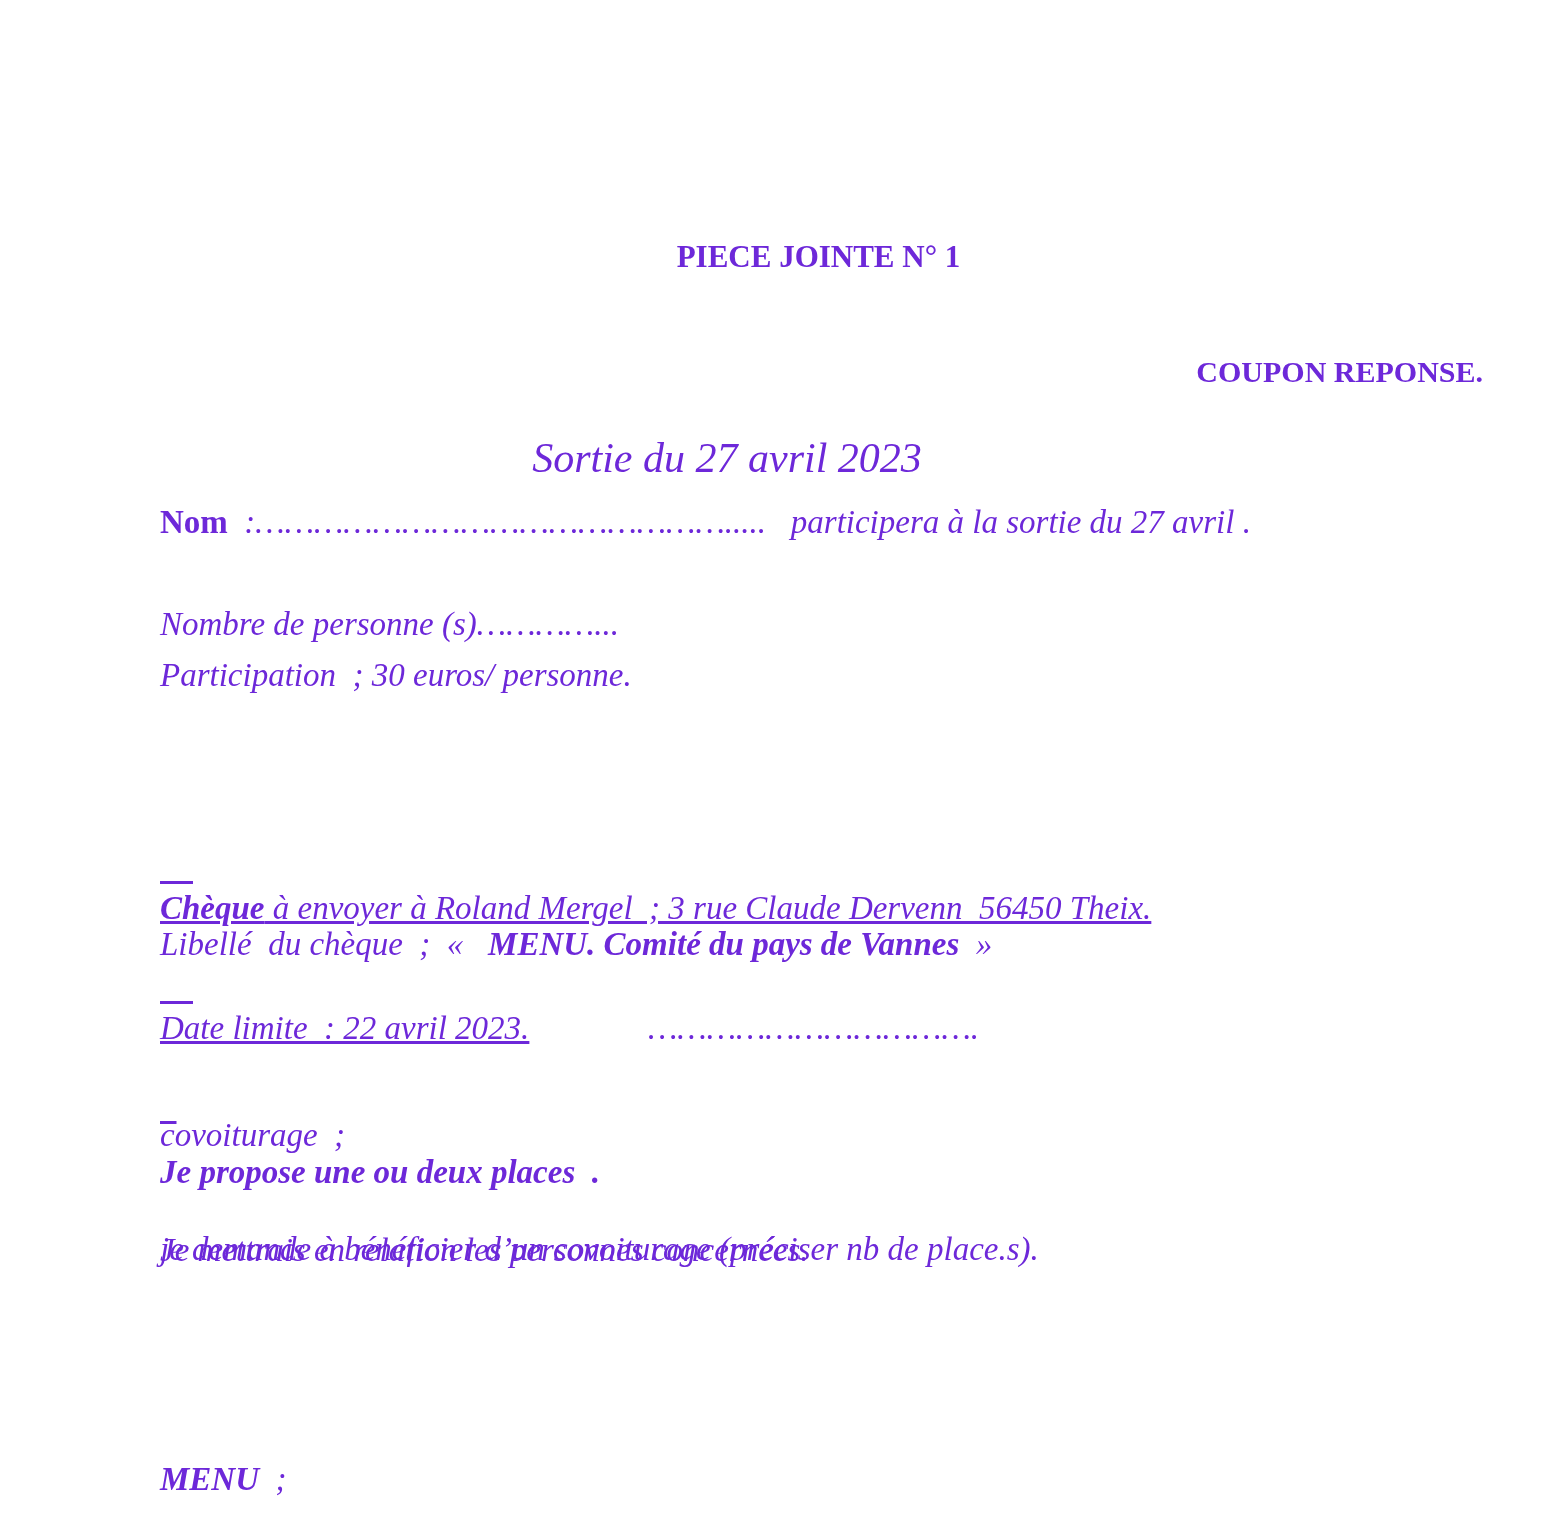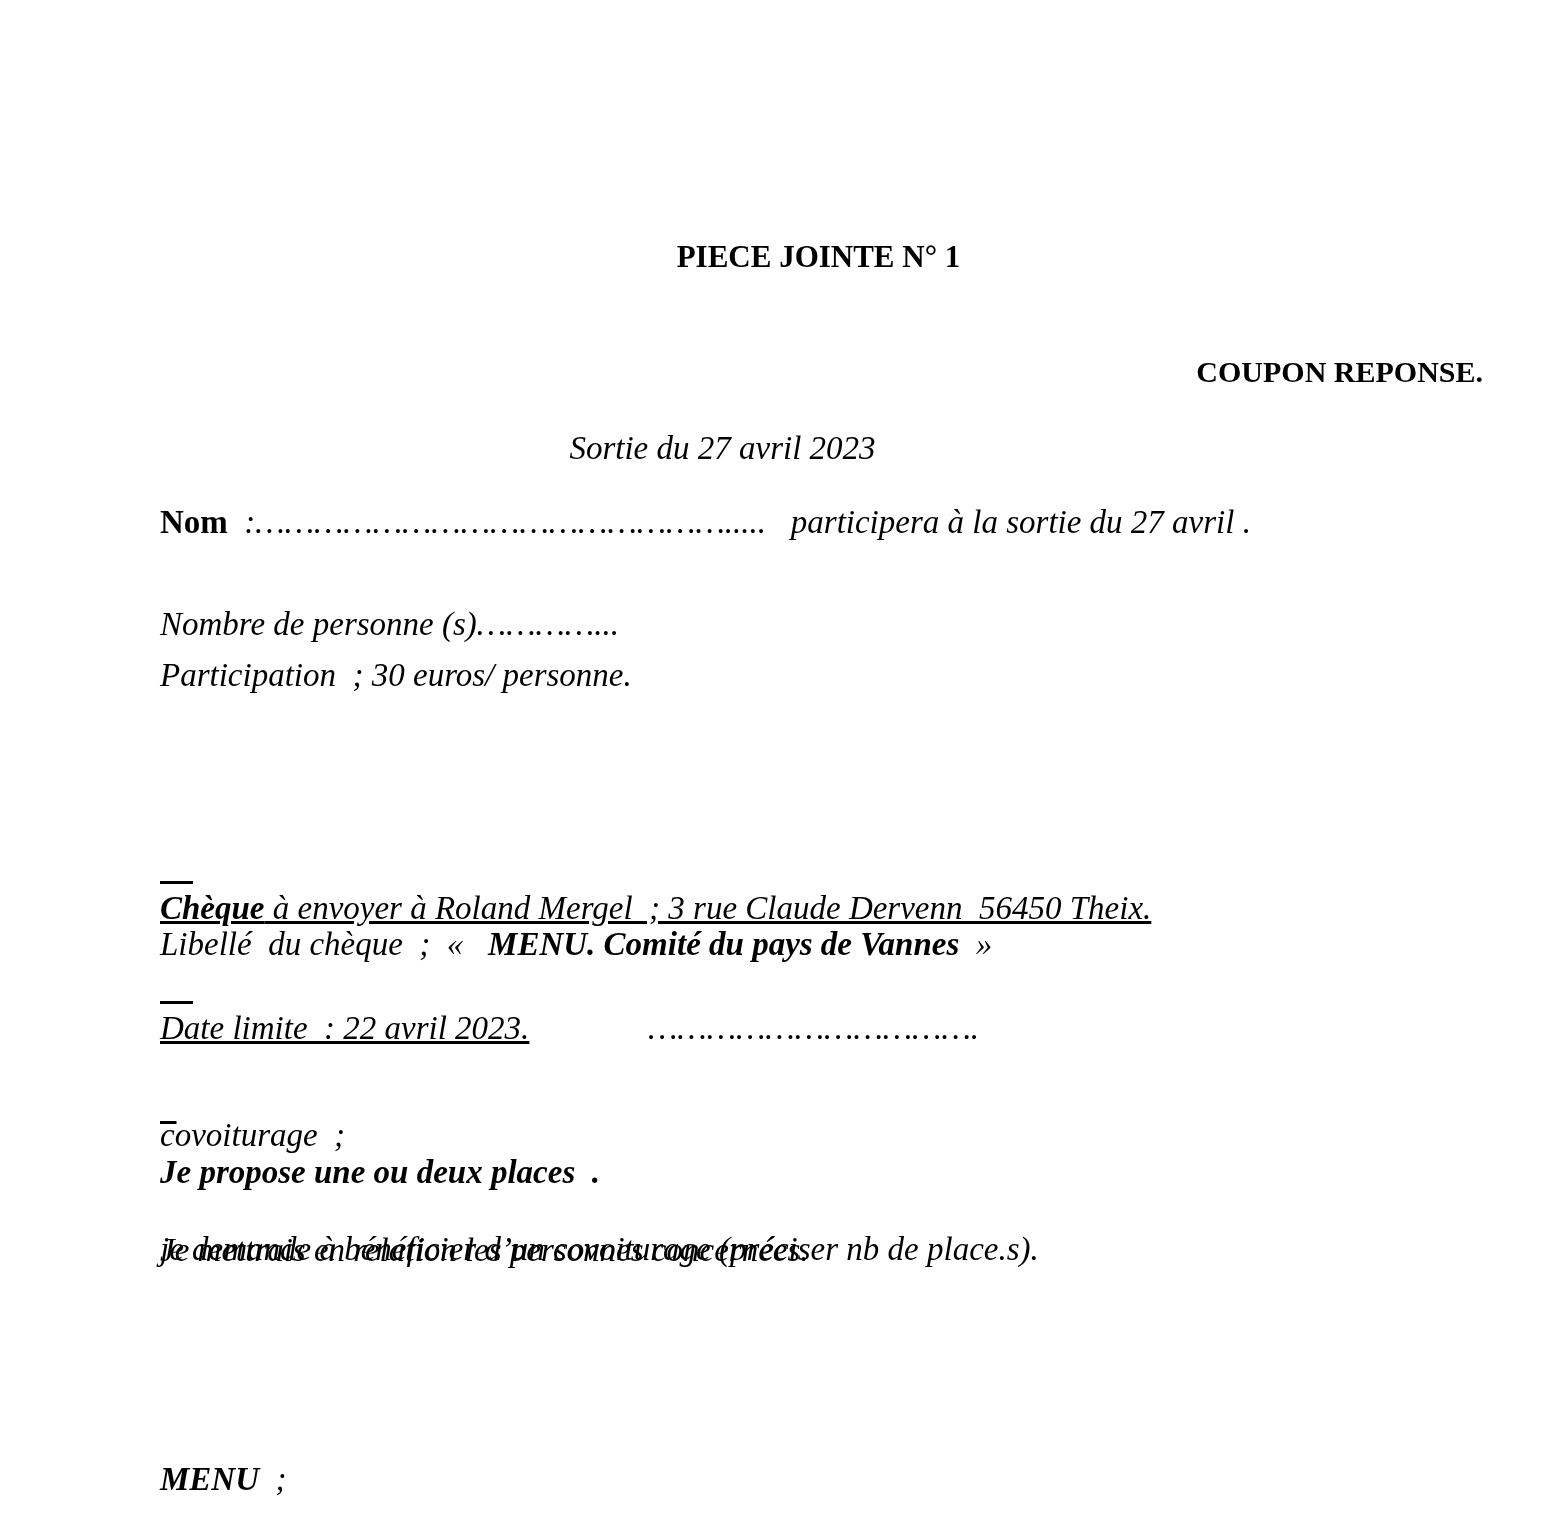--- a/index.html
+++ b/index.html
@@ -5,21 +5,21 @@
   html, body {
     margin: 0;
     padding: 0;
     background: #ffffff;
   }
   .page {
     position: relative;
     width: 1542px;
     height: 1538px;
     background: #ffffff;
-    color: #000000;
+    color: #6d28d9;
     font-family: "Liberation Serif", serif;
     overflow: hidden;
   }
   .line {
     position: absolute;
     left: 160px;
     font-size: 33px;
     font-style: italic;
     line-height: 40px;
     white-space: pre;
@@ -30,21 +30,21 @@
     text-align: center;
     white-space: pre;
   }
   .center > span { position: relative; display: inline-block; }
   .bold { font-weight: bold; }
   .upright { font-style: normal; }
   .heading-title { font-size: 31px; top: 197px; }
   .heading-title > span { left: 32px; }
   .heading-coupon { font-size: 30px; top: 312px; text-align: right; }
   .heading-coupon > span { left: -59px; }
-  .heading-sortie { font-size: 33px; top: 388px; }
+  .heading-sortie { font-size: 42px; top: 398px; }
   .heading-sortie > span { left: -65px; }
   .p-nom { top: 502px; }
   .p-nombre { top: 604px; }
   .p-participation { top: 655px; }
   .p-soit { top: 731px; }
   .p-cheque { top: 808px; line-height: 40px; text-decoration: underline; }
   .p-libelle { top: 924px; }
   .p-dots { top: 1008px; left: 648px; }
   .p-covoiturage { top: 1040px; line-height: 38px; }
   .p-propose { top: 1152px; font-weight: bold; }

